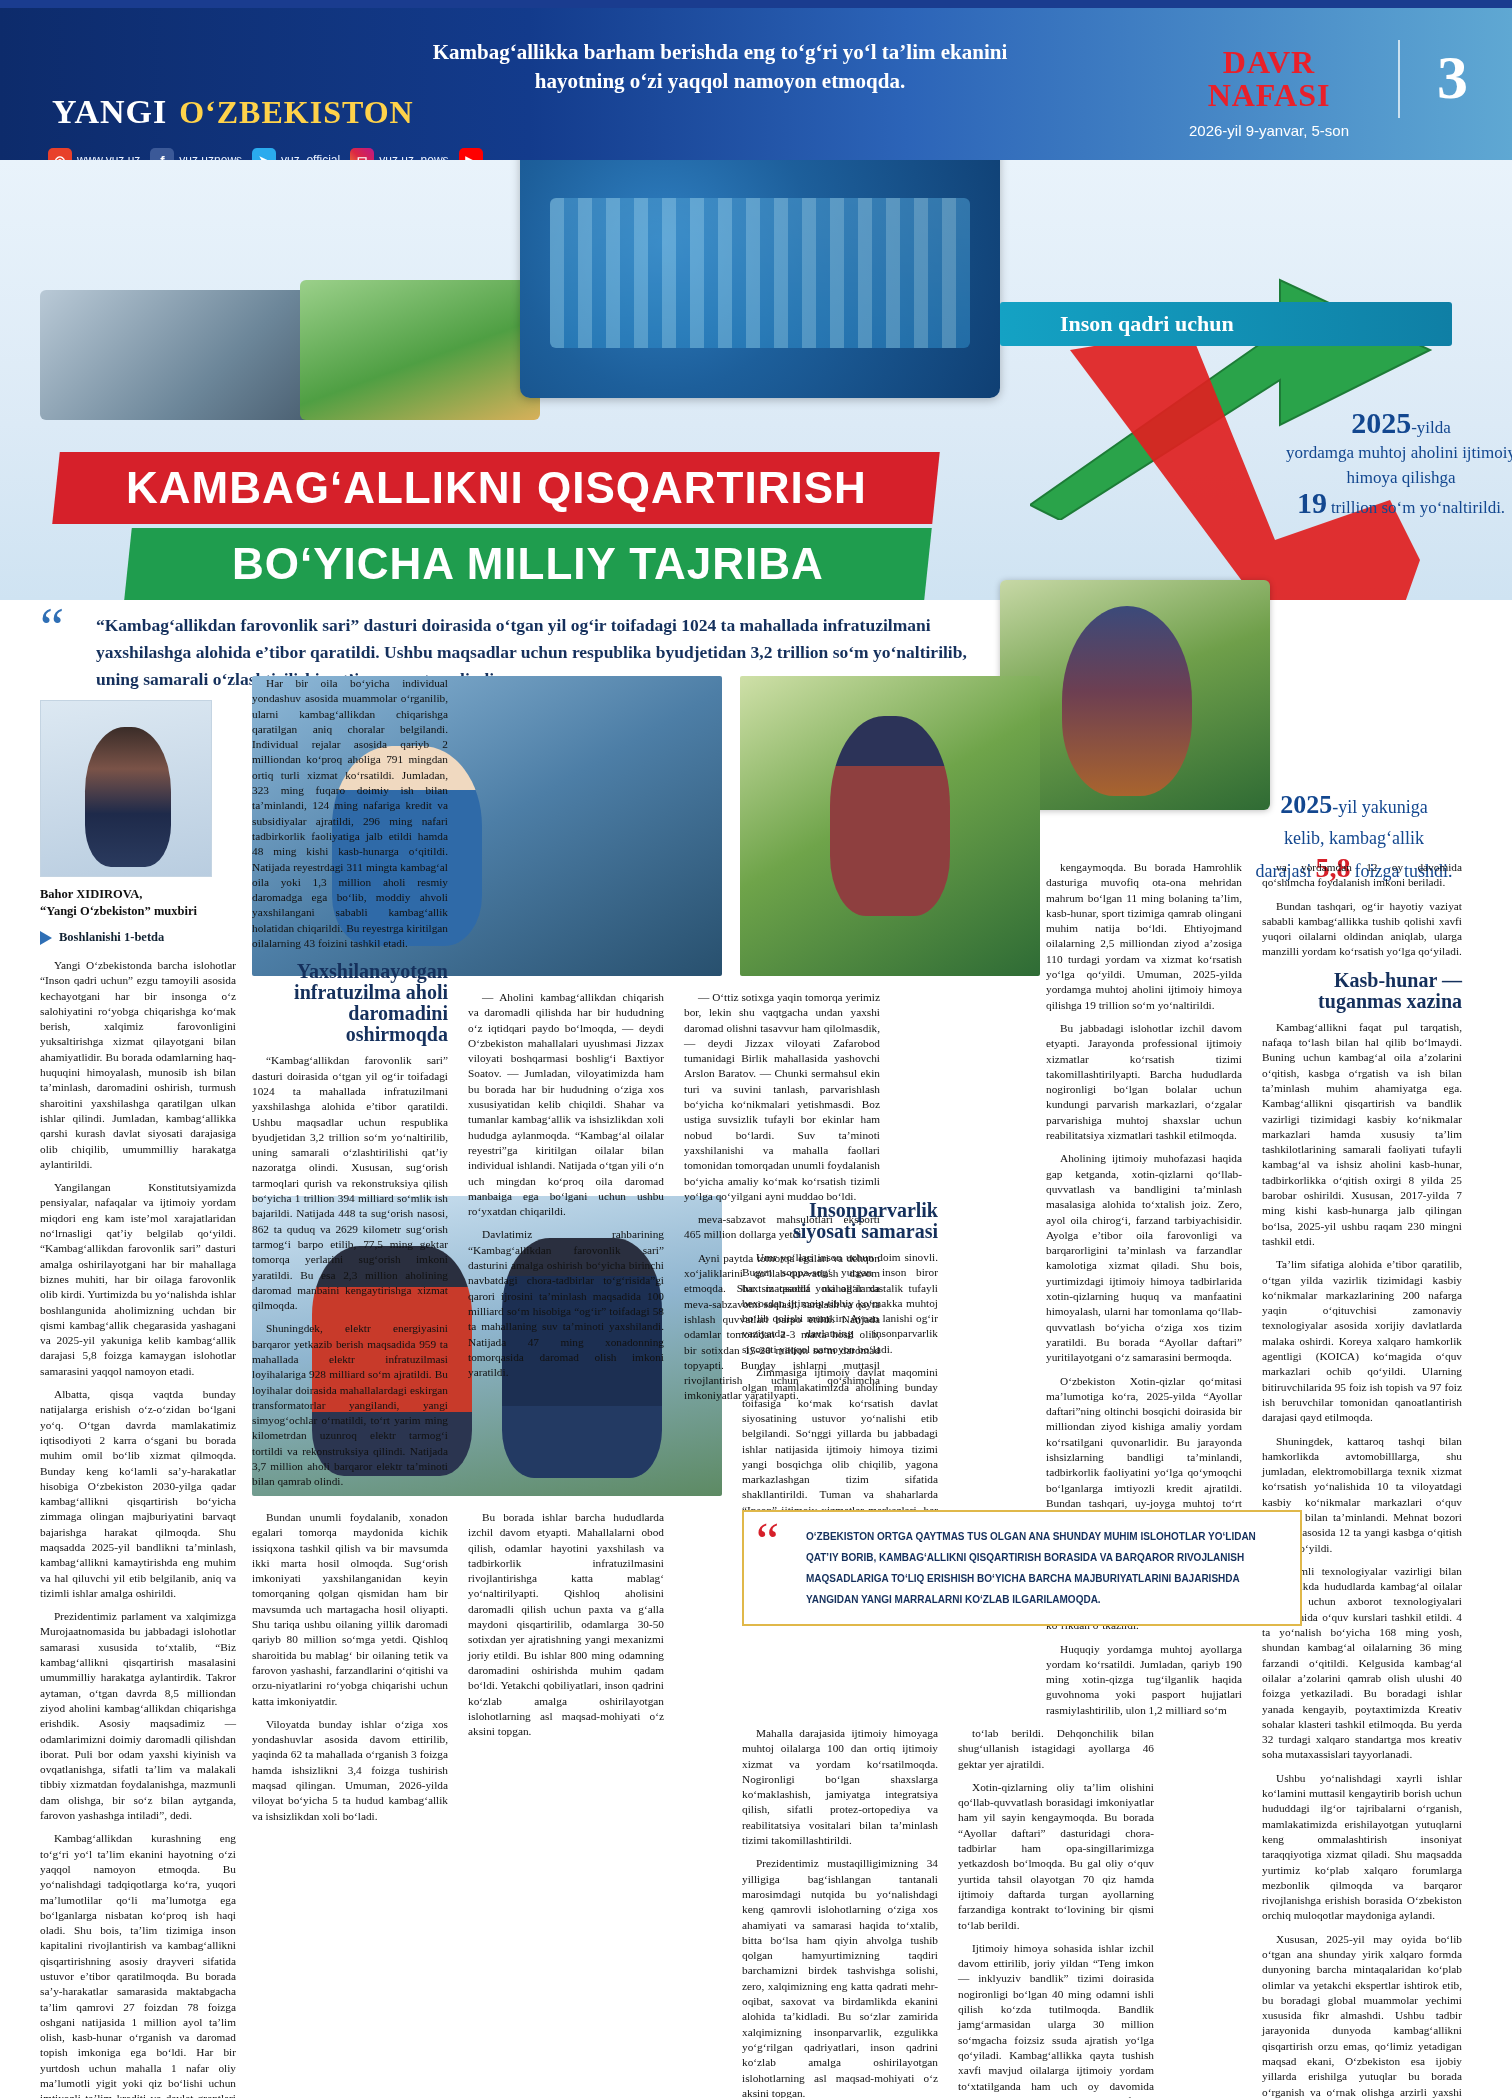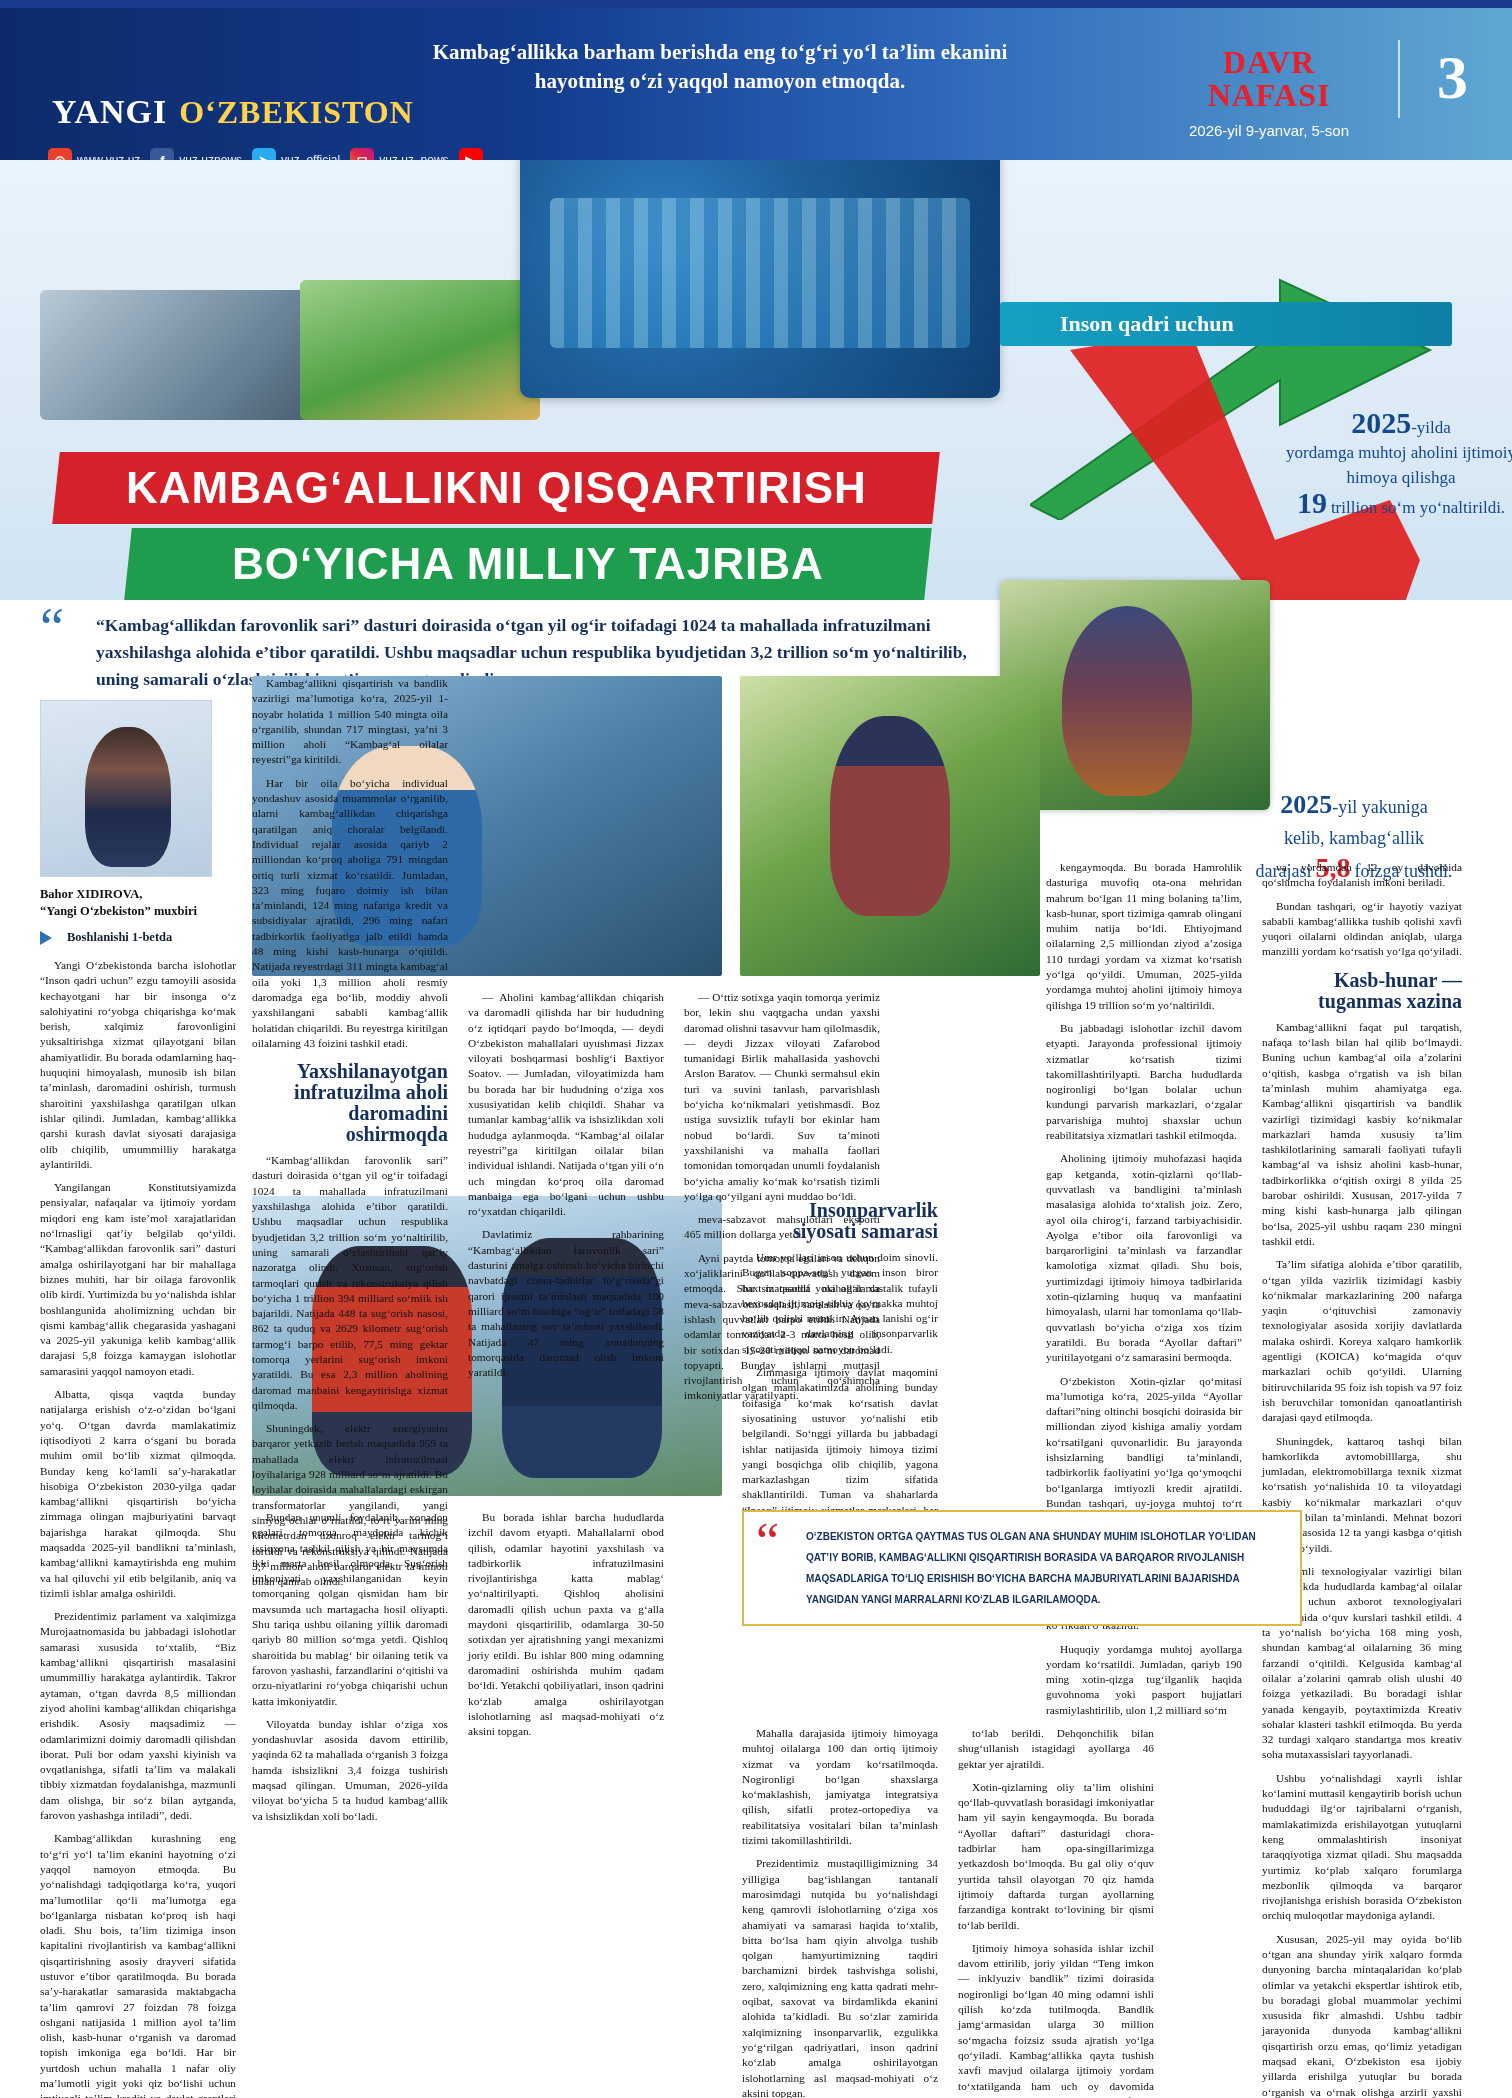--- a/index.html
+++ b/index.html
@@ -149,21 +149,21 @@
   .author-photo{
     position:absolute;left:40px;top:700px;width:170px;height:175px;
     background:linear-gradient(170deg,#dce8f2,#b9cde0);
     border:1px solid #c4d4e2;
   }
   .author-photo:after{
     content:"";position:absolute;left:44px;top:26px;width:86px;height:140px;border-radius:46% 46% 30% 30%;
     background:linear-gradient(180deg,#3a2c28 0%,#7a5348 30%,#1e2a4a 62%,#2a3a5e 100%);
   }
   .author-name{position:absolute;left:40px;top:886px;width:180px;font-weight:bold;font-size:12.5px;line-height:17px;font-family:"Liberation Serif",serif;}
-  .start-line{position:absolute;left:40px;top:930px;display:flex;align-items:center;gap:15px;}
+  .start-line{position:absolute;left:40px;top:930px;display:flex;align-items:center;gap:7px;}
   .start-tri{width:0;height:0;border-left:12px solid #2f6fb5;border-top:7px solid transparent;border-bottom:7px solid transparent;}
   .start-tx{font-weight:bold;font-size:12.5px;color:#123; font-family:"Liberation Serif",serif;}
 
   .sub-head{
     font-family:"Liberation Serif",serif;font-weight:bold;color:#15305c;font-size:20px;line-height:21px;
     text-align:right;margin:10px 0 8px 0;
   }
 
   
   .ph{position:absolute;border-radius:2px;overflow:hidden;}
@@ -293,21 +293,20 @@
     <p>Yangilangan Konstitutsiyamizda pensiyalar, nafaqalar va ijtimoiy yordam miqdori eng kam iste’mol xarajatlaridan no‘lrnasligi qat’iy belgilab qo‘yildi. “Kambag‘allikdan farovonlik sari” dasturi amalga oshirilayotgani har bir mahallaga biznes muhiti, har bir oilaga farovonlik olib kirdi. Yurtimizda bu yo‘nalishda ishlar boshlangunida aholimizning uchdan bir qismi kambag‘allik chegarasida yashagani va 2025-yil yakuniga kelib kambag‘allik darajasi 5,8 foizga kamaygan islohotlar samarasini yaqqol namoyon etadi.</p>
     <p>Albatta, qisqa vaqtda bunday natijalarga erishish o‘z-o‘zidan bo‘lgani yo‘q. O‘tgan davrda mamlakatimiz iqtisodiyoti 2 karra o‘sgani bu borada muhim omil bo‘lib xizmat qilmoqda. Bunday keng ko‘lamli sa’y-harakatlar hisobiga O‘zbekiston 2030-yilga qadar kambag‘allikni qisqartirish bo‘yicha zimmaga olingan majburiyatini barvaqt bajarishga harakat qilmoqda. Shu maqsadda 2025-yil bandlikni ta’minlash, kambag‘allikni kamaytirishda eng muhim va hal qiluvchi yil etib belgilanib, aniq va tizimli ishlar amalga oshirildi.</p>
     <p>Prezidentimiz parlament va xalqimizga Murojaatnomasida bu jabbadagi islohotlar samarasi xususida to‘xtalib, “Biz kambag‘allikni qisqartirish masalasini umummilliy harakatga aylantirdik. Takror aytaman, o‘tgan davrda 8,5 milliondan ziyod aholini kambag‘allikdan chiqarishga erishdik. Asosiy maqsadimiz — odamlarimizni doimiy daromadli qilishdan iborat. Puli bor odam yaxshi kiyinish va ovqatlanishga, sifatli ta’lim va malakali tibbiy xizmatdan foydalanishga, mazmunli dam olishga, bir so‘z bilan aytganda, farovon yashashga intiladi”, dedi.</p>
     <p>Kambag‘allikdan kurashning eng to‘g‘ri yo‘l ta’lim ekanini hayotning o‘zi yaqqol namoyon etmoqda. Bu yo‘nalishdagi tadqiqotlarga ko‘ra, yuqori ma’lumotlilar qo‘li ma’lumotga ega bo‘lganlarga nisbatan ko‘proq ish haqi oladi. Shu bois, ta’lim tizimiga inson kapitalini rivojlantirish va kambag‘allikni qisqartirishning asosiy drayveri sifatida ustuvor e’tibor qaratilmoqda. Bu borada sa’y-harakatlar samarasida maktabgacha ta’lim qamrovi 27 foizdan 78 foizga oshgani natijasida 1 million ayol ta’lim olish, kasb-hunar o‘rganish va daromad topish imkoniga ega bo‘ldi. Har bir yurtdosh uchun mahalla 1 nafar oliy ma’lumotli yigit yoki qiz bo‘lishi uchun imtiyozli ta’lim krediti va davlat grantlari ko‘paytirilyapti.</p>
 
   </div>
 
   <div class="col" style="left:252px; top:676px; width:0;"></div>
 
   <div class="col" style="left:252px; top:676px; width:196px;">
-    <p>Kambag‘allikni qisqartirish va bandlik vazirligi ma’lumotiga ko‘ra, 2025-yil 1-noyabr holatida 1 million 540 mingta oila o‘rganilib, shundan 717 mingtasi, ya’ni 3 million aholi “Kambag‘al oilalar reyestri”ga kiritildi.</p>
     <p>Har bir oila bo‘yicha individual yondashuv asosida muammolar o‘rganilib, ularni kambag‘allikdan chiqarishga qaratilgan aniq choralar belgilandi. Individual rejalar asosida qariyb 2 milliondan ko‘proq aholiga 791 mingdan ortiq turli xizmat ko‘rsatildi. Jumladan, 323 ming fuqaro doimiy ish bilan ta’minlandi, 124 ming nafariga kredit va subsidiyalar ajratildi, 296 ming nafari tadbirkorlik faoliyatiga jalb etildi hamda 48 ming kishi kasb-hunarga o‘qitildi. Natijada reyestrdagi 311 mingta kambag‘al oila yoki 1,3 million aholi resmiy daromadga ega bo‘lib, moddiy ahvoli yaxshilangani sababli kambag‘allik holatidan chiqarildi. Bu reyestrga kiritilgan oilalarning 43 foizini tashkil etadi.</p>
     <div class="sub-head">Yaxshilanayotgan infratuzilma aholi daromadini oshirmoqda</div>
     <p>“Kambag‘allikdan farovonlik sari” dasturi doirasida o‘tgan yil og‘ir toifadagi 1024 ta mahallada infratuzilmani yaxshilashga alohida e’tibor qaratildi. Ushbu maqsadlar uchun respublika byudjetidan 3,2 trillion so‘m yo‘naltirilib, uning samarali o‘zlashtirilishi qat’iy nazoratga olindi. Xususan, sug‘orish tarmoqlari qurish va rekonstruksiya qilish bo‘yicha 1 trillion 394 milliard so‘mlik ish bajarildi. Natijada 448 ta sug‘orish nasosi, 862 ta quduq va 2629 kilometr sug‘orish tarmog‘i barpo etilib, 77,5 ming gektar tomorqa yerlarini sug‘orish imkoni yaratildi. Bu esa 2,3 million aholining daromad manbaini kengaytirishga xizmat qilmoqda.</p>
     <p>Shuningdek, elektr energiyasini barqaror yetkazib berish maqsadida 959 ta mahallada elektr infratuzilmasi loyihalariga 928 milliard so‘m ajratildi. Bu loyihalar doirasida mahallalardagi eskirgan transformatorlar yangilandi, yangi simyog‘ochlar o‘rnatildi, to‘rt yarim ming kilometrdan uzunroq elektr tarmog‘i tortildi va rekonstruksiya qilindi. Natijada 3,7 million aholi barqaror elektr ta’minoti bilan qamrab olindi.</p>
   </div>
 
   <div class="col" style="left:468px; top:990px; width:196px;">
     <p>— Aholini kambag‘allikdan chiqarish va daromadli qilishda har bir hududning o‘z iqtidqari paydo bo‘lmoqda, — deydi O‘zbekiston mahallalari uyushmasi Jizzax viloyati boshqarmasi boshlig‘i Baxtiyor Soatov. — Jumladan, viloyatimizda ham bu borada har bir hududning o‘ziga xos xususiyatidan kelib chiqildi. Shahar va tumanlar kambag‘allik va ishsizlikdan xoli hududga aylanmoqda. “Kambag‘al oilalar reyestri”ga kiritilgan oilalar bilan individual ishlandi. Natijada o‘tgan yili o‘n uch mingdan ko‘proq oila daromad manbaiga ega bo‘lgani uchun ushbu ro‘yxatdan chiqarildi.</p>
     <p>Davlatimiz rahbarining “Kambag‘allikdan farovonlik sari” dasturini amalga oshirish bo‘yicha birinchi navbatdagi chora-tadbirlar to‘g‘risida”gi qarori ijrosini ta’minlash maqsadida 100 milliard so‘m hisobiga “og‘ir” toifadagi 58 ta mahallaning suv ta’minoti yaxshilandi. Natijada 47 ming xonadonning tomorqasida daromad olish imkoni yaratildi.</p>
   </div>

